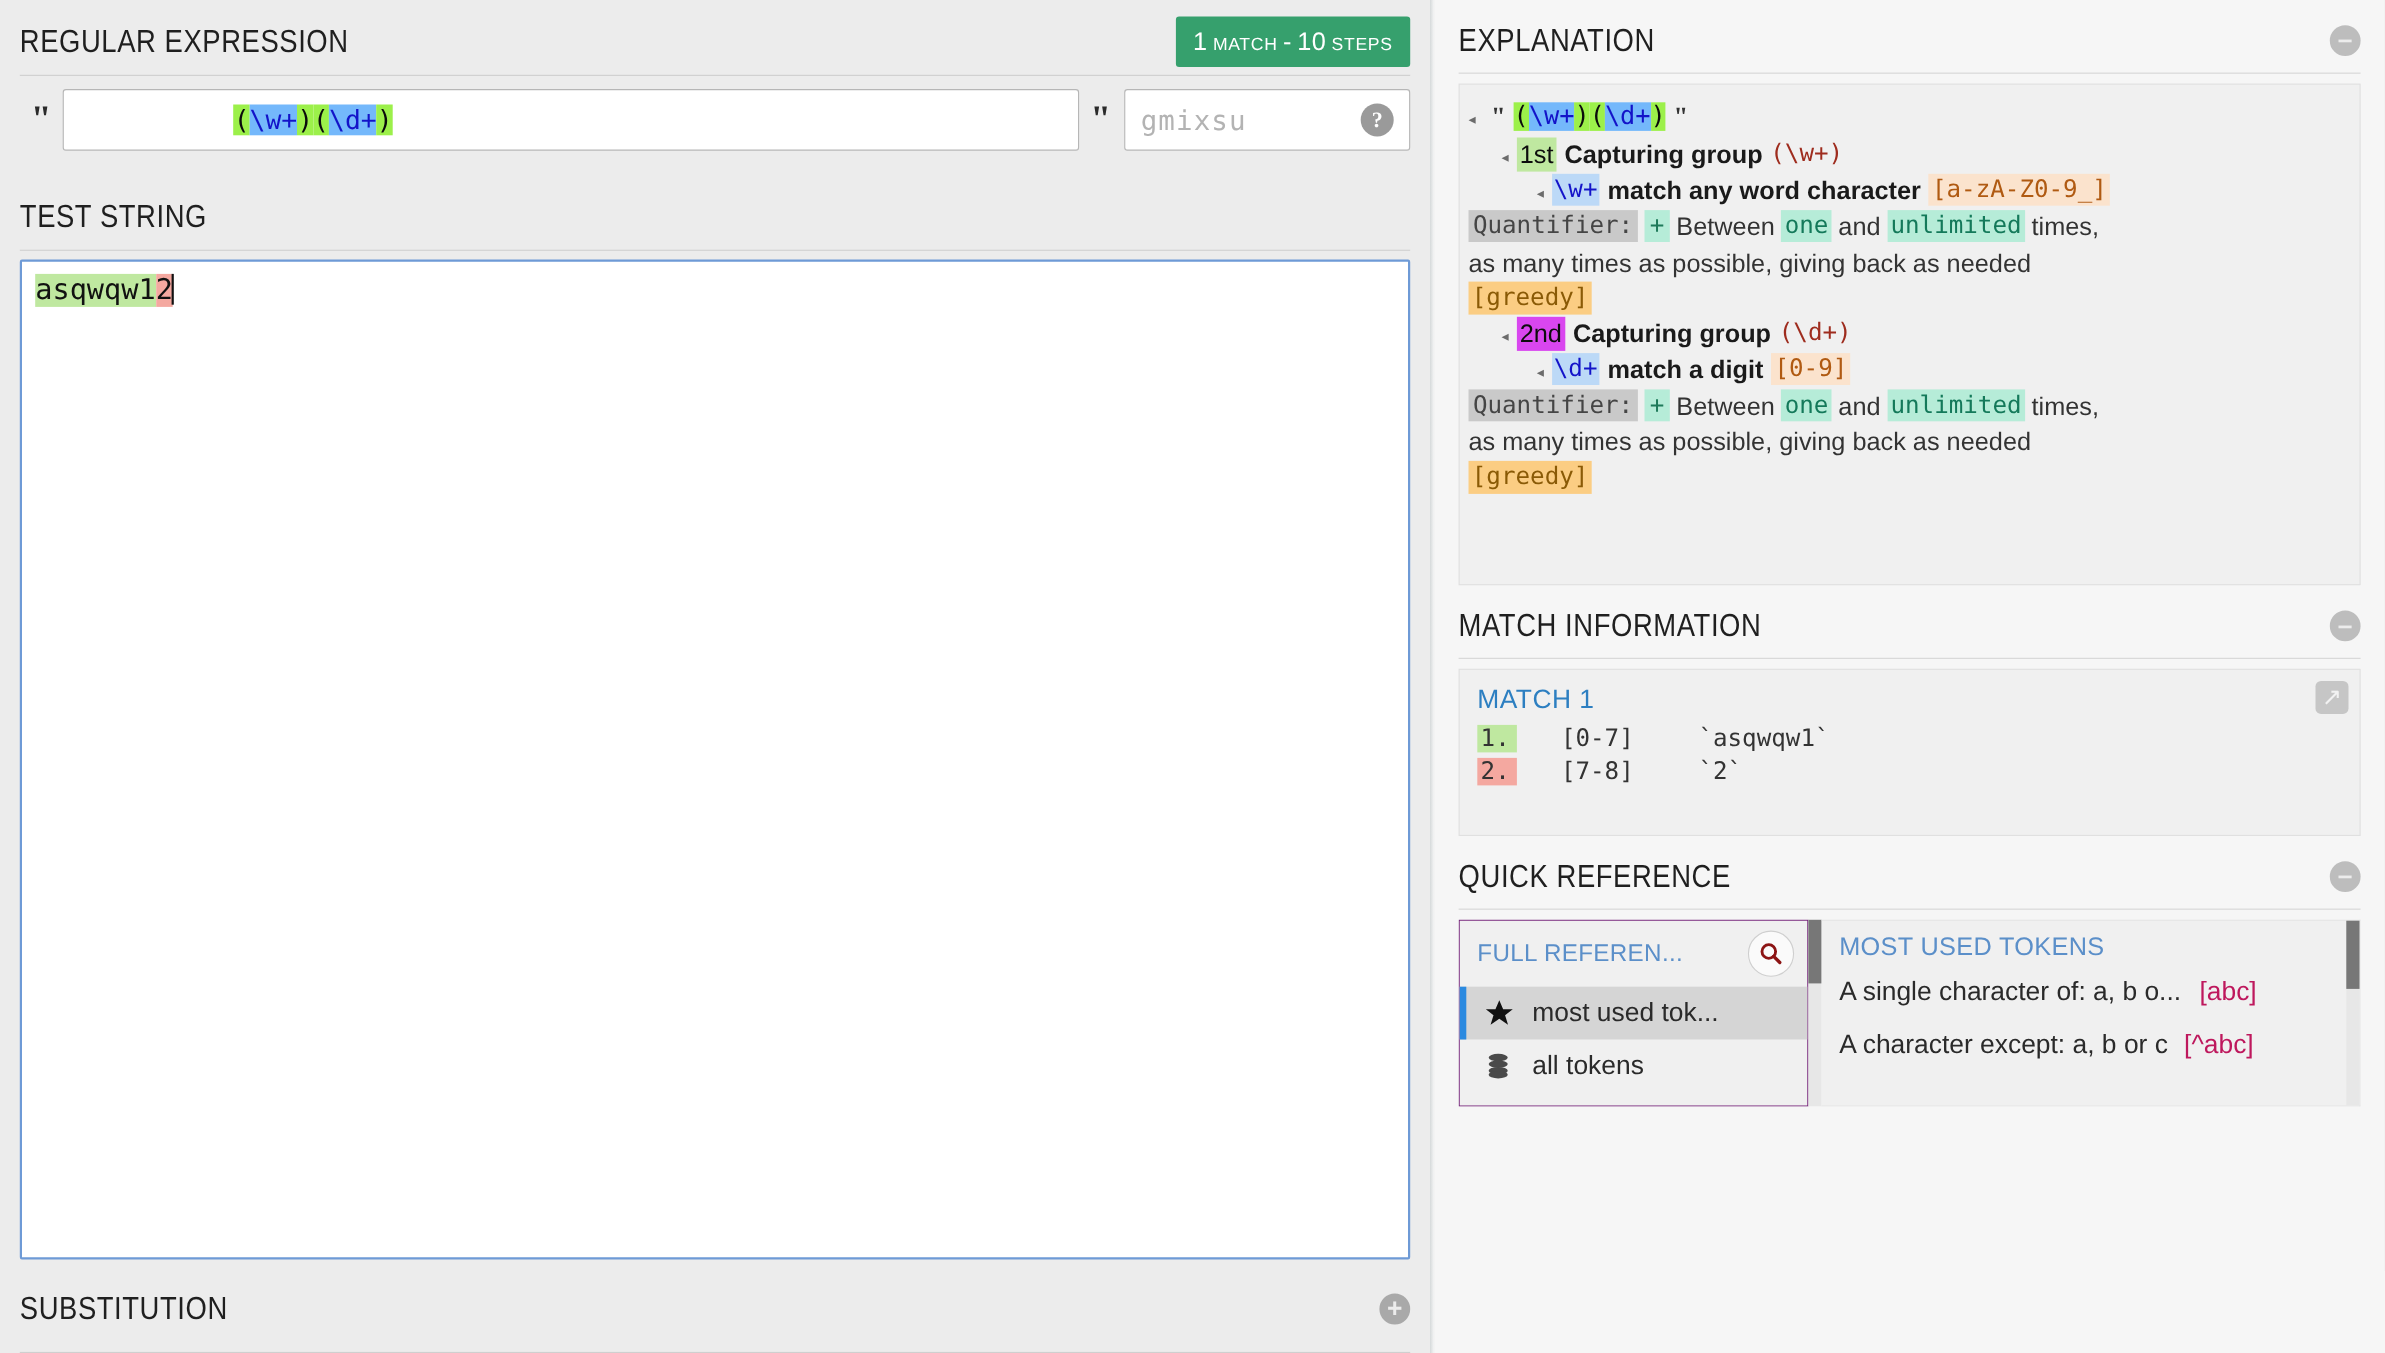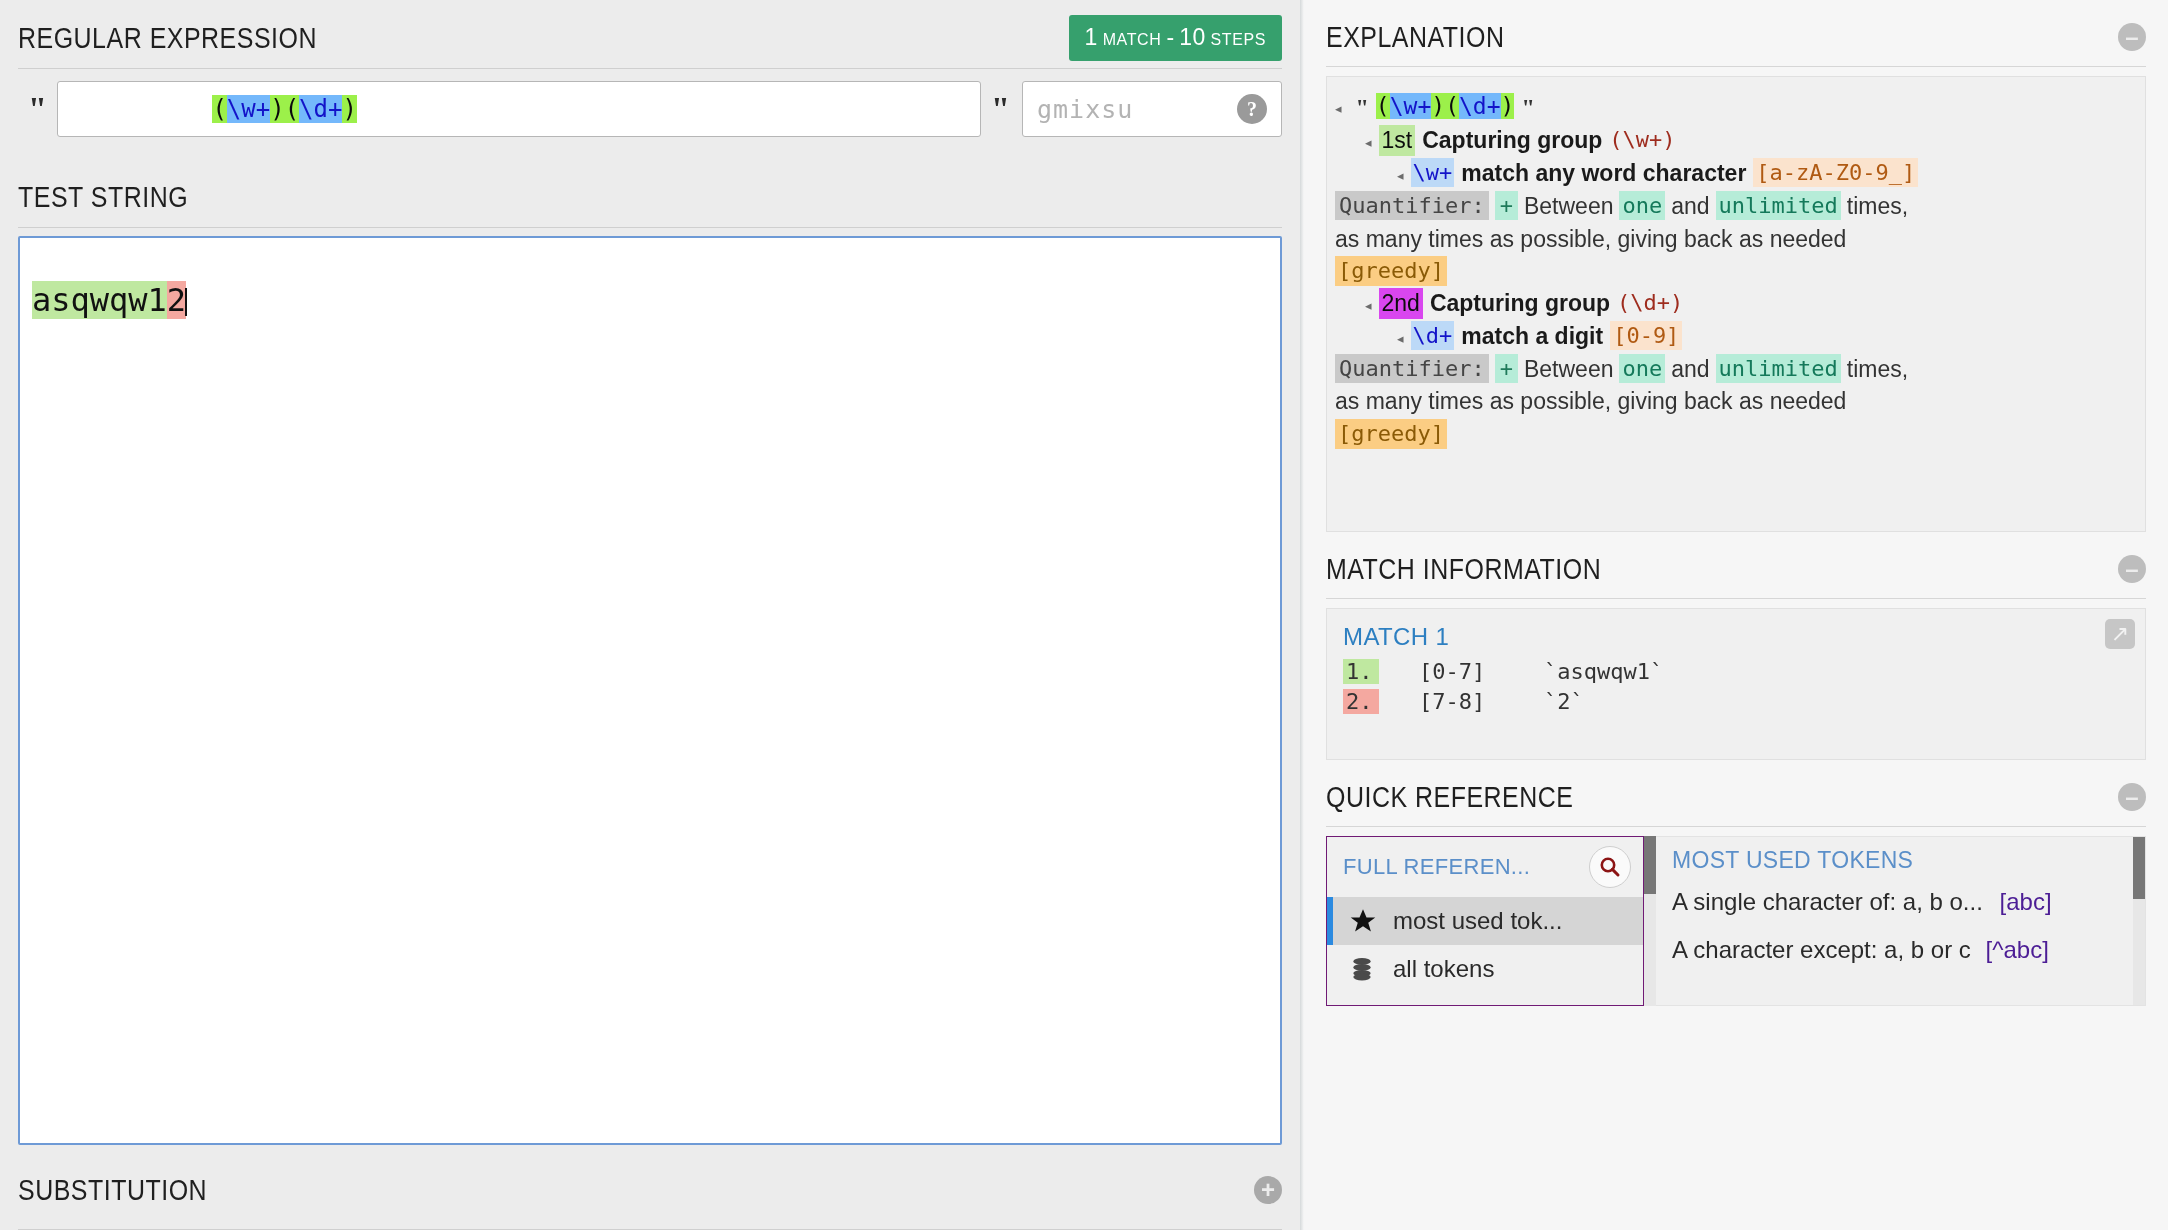--- a/index.html
+++ b/index.html
@@ -152,25 +152,24 @@
     border: 2px solid #6e9ad6;
     border-radius: 2px;
     margin-top: 8px;
     margin-bottom: 6px;
     padding: 10px 12px;
     box-sizing: border-box;
     position: relative;
     overflow: hidden;
   }
   .test-text {
-    font-size: 32px;
+    font-size: 26px;
     line-height: 1.25;
     white-space: pre;
     position: relative;
-    margin-top: 32px;
   }
   .m-green { background: #bfe8a0; color: #111; }
   .m-red   { background: #f4a8a0; color: #111; }
   .caret {
     display: inline-block;
     width: 2px;
     height: 28px;
     background: #111;
     vertical-align: -5px;
     margin-left: -1px;
@@ -362,21 +361,21 @@
     padding: 10px 0 0 16px;
     position: relative;
   }
   .qr-right-title { color: #5b8fc9; font-size: 23px; letter-spacing: .3px; margin-bottom: 14px;}
   .qr-row {
     font-size: 24px;
     color: #2a2a2a;
     margin-bottom: 20px;
     white-space: nowrap;
   }
-  .qr-code { color: #4c1d95; }
+  .qr-code { color: #be185d; }
   .qr-right-scroll {
     position: absolute;
     top: 0; right: 0; width: 12px; bottom: 0;
     background: #e7e7e7;
   }
   .qr-right-scroll .thumb {
     position: absolute; top: 0; left: 0; right: 0;
     height: 62px;
     background: #777;
   }

